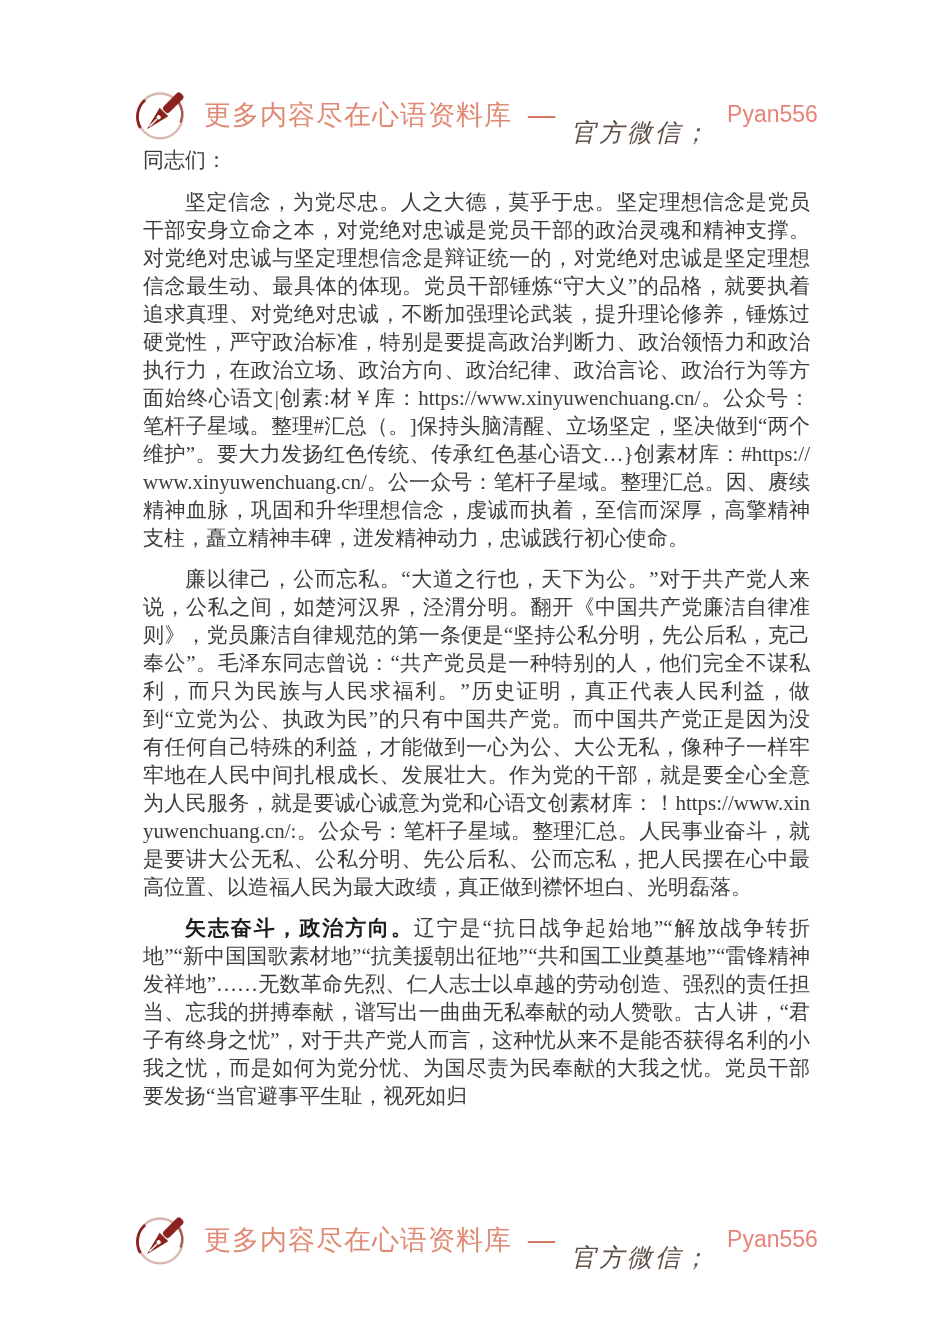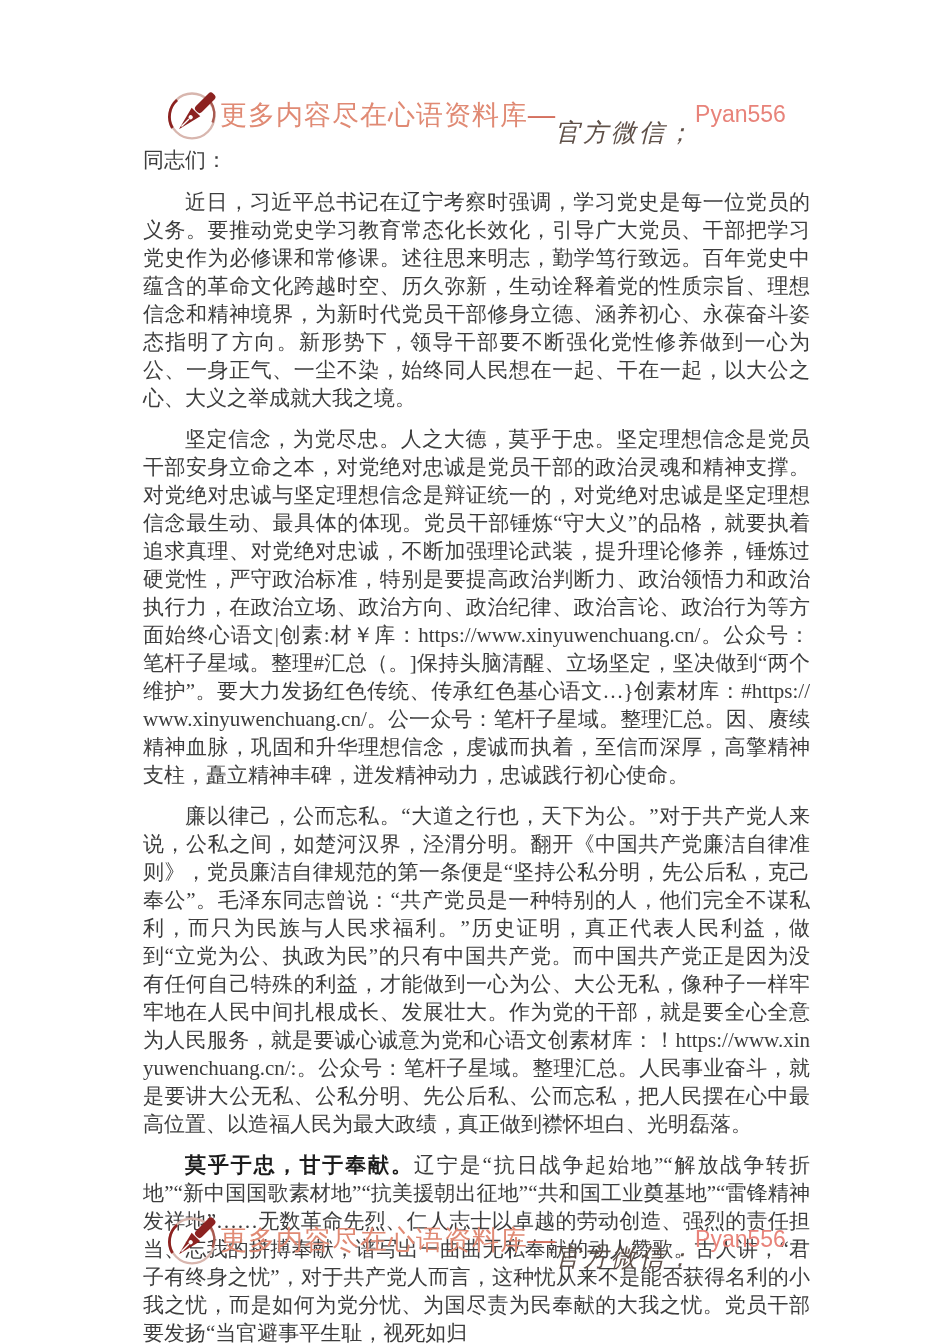--- a/index.html
+++ b/index.html
@@ -16,21 +16,21 @@
     overflow: hidden;
     font-family: "Liberation Serif", "DejaVu Serif", serif;
   }
   .banner {
     position: absolute;
     left: 0;
     width: 950px;
     display: flex;
     align-items: center;
     justify-content: center;
-    gap: 0;
+    gap: 16px;
     white-space: nowrap;
   }
   .banner.header { top: 80px; }
   .banner.footer { top: 1205px; }
   .banner .logo {
     width: 56px;
     height: 56px;
     flex: 0 0 auto;
   }
   .banner-main {
@@ -99,24 +99,23 @@
       </g>
     </svg>
     <span class="banner-main">更多内容尽在心语资料库</span>
       <span class="banner-dash">—</span>
       <span class="banner-wechat">官方微信；</span>
     <span class="banner-id">Pyan556</span>
   </div>
 
   <div class="doc-body">
     <p class="salutation">同志们：</p>
-    <p>近日，习近平总书记在辽宁考察时强调，学习党史是每一位党员的义务。要推动党史学习教育常态化长效化，引导广大党员、干部把学习党史作为必修课和常修课。述往思来明志，勤学笃行致远。百年党史中蕴含的革命文化跨越时空、历久弥新，生动诠释着党的性质宗旨、理想信念和精神境界，为新时代党员干部修身立德、涵养初心、永葆奋斗姿态指明了方向。新形势下，领导干部要不断强化党性修养做到一心为公、一身正气、一尘不染，始终同人民想在一起、干在一起，以大公之心、大义之举成就大我之境。</p>
     <p>坚定信念，为党尽忠。人之大德，莫乎于忠。坚定理想信念是党员干部安身立命之本，对党绝对忠诚是党员干部的政治灵魂和精神支撑。对党绝对忠诚与坚定理想信念是辩证统一的，对党绝对忠诚是坚定理想信念最生动、最具体的体现。党员干部锤炼“守大义”的品格，就要执着追求真理、对党绝对忠诚，不断加强理论武装，提升理论修养，锤炼过硬党性，严守政治标准，特别是要提高政治判断力、政治领悟力和政治执行力，在政治立场、政治方向、政治纪律、政治言论、政治行为等方面始终心语文|创素:材￥库：https://www.xinyuwenchuang.cn/。公众号：笔杆子星域。整理#汇总（。]保持头脑清醒、立场坚定，坚决做到“两个维护”。要大力发扬红色传统、传承红色基心语文…}创素材库：#https://www.xinyuwenchuang.cn/。公一众号：笔杆子星域。整理汇总。因、赓续精神血脉，巩固和升华理想信念，虔诚而执着，至信而深厚，高擎精神支柱，矗立精神丰碑，迸发精神动力，忠诚践行初心使命。</p>
     <p>廉以律己，公而忘私。“大道之行也，天下为公。”对于共产党人来说，公私之间，如楚河汉界，泾渭分明。翻开《中国共产党廉洁自律准则》，党员廉洁自律规范的第一条便是“坚持公私分明，先公后私，克己奉公”。毛泽东同志曾说：“共产党员是一种特别的人，他们完全不谋私利，而只为民族与人民求福利。”历史证明，真正代表人民利益，做到“立党为公、执政为民”的只有中国共产党。而中国共产党正是因为没有任何自己特殊的利益，才能做到一心为公、大公无私，像种子一样牢牢地在人民中间扎根成长、发展壮大。作为党的干部，就是要全心全意为人民服务，就是要诚心诚意为党和心语文创素材库：！https://www.xinyuwenchuang.cn/:。公众号：笔杆子星域。整理汇总。人民事业奋斗，就是要讲大公无私、公私分明、先公后私、公而忘私，把人民摆在心中最高位置、以造福人民为最大政绩，真正做到襟怀坦白、光明磊落。</p>
-    <p><span class="para-lead">莫乎于忠，甘于奉献。</span><span>辽宁是“抗日战争起始地”“解放战争转折地”“新中国国歌素材地”“抗美援朝出征地”“共和国工业奠基地”“雷锋精神发祥地”……无数革命先烈、仁人志士以卓越的劳动创造、强烈的责任担当、忘我的拼搏奉献，谱写出一曲曲无私奉献的动人赞歌。古人讲，“君子有终身之忧”，对于共产党人而言，这种忧从来不是能否获得名利的小我之忧，而是如何为党分忧、为国尽责为民奉献的大我之忧。党员干部要发扬“当官避事平生耻，视死如归</span></p>
+    <p><span class="para-lead">矢志奋斗，政治方向。</span><span>辽宁是“抗日战争起始地”“解放战争转折地”“新中国国歌素材地”“抗美援朝出征地”“共和国工业奠基地”“雷锋精神发祥地”……无数革命先烈、仁人志士以卓越的劳动创造、强烈的责任担当、忘我的拼搏奉献，谱写出一曲曲无私奉献的动人赞歌。古人讲，“君子有终身之忧”，对于共产党人而言，这种忧从来不是能否获得名利的小我之忧，而是如何为党分忧、为国尽责为民奉献的大我之忧。党员干部要发扬“当官避事平生耻，视死如归</span></p>
   </div>
 
   <div class="banner footer">
     <svg class="logo" viewBox="0 0 60 60">
       <circle cx="30" cy="31" r="24" fill="none" stroke="#d8b6ae" stroke-width="2.5"></circle>
       <path d="M 9 44 A 24 24 0 0 1 14 14" fill="none" stroke="#8c2220" stroke-width="3"></path>
       <path d="M 50 16 A 24 24 0 0 1 52 38" fill="none" stroke="#a85a50" stroke-width="2.5"></path>
       <g transform="rotate(45 30 31)">
         <rect x="25.5" y="-2" width="9" height="26" rx="3.5" fill="#8c2220"></rect>
         <path d="M23.5 25 L36.5 25 L30.2 51 Z" fill="#8c2220"></path>

